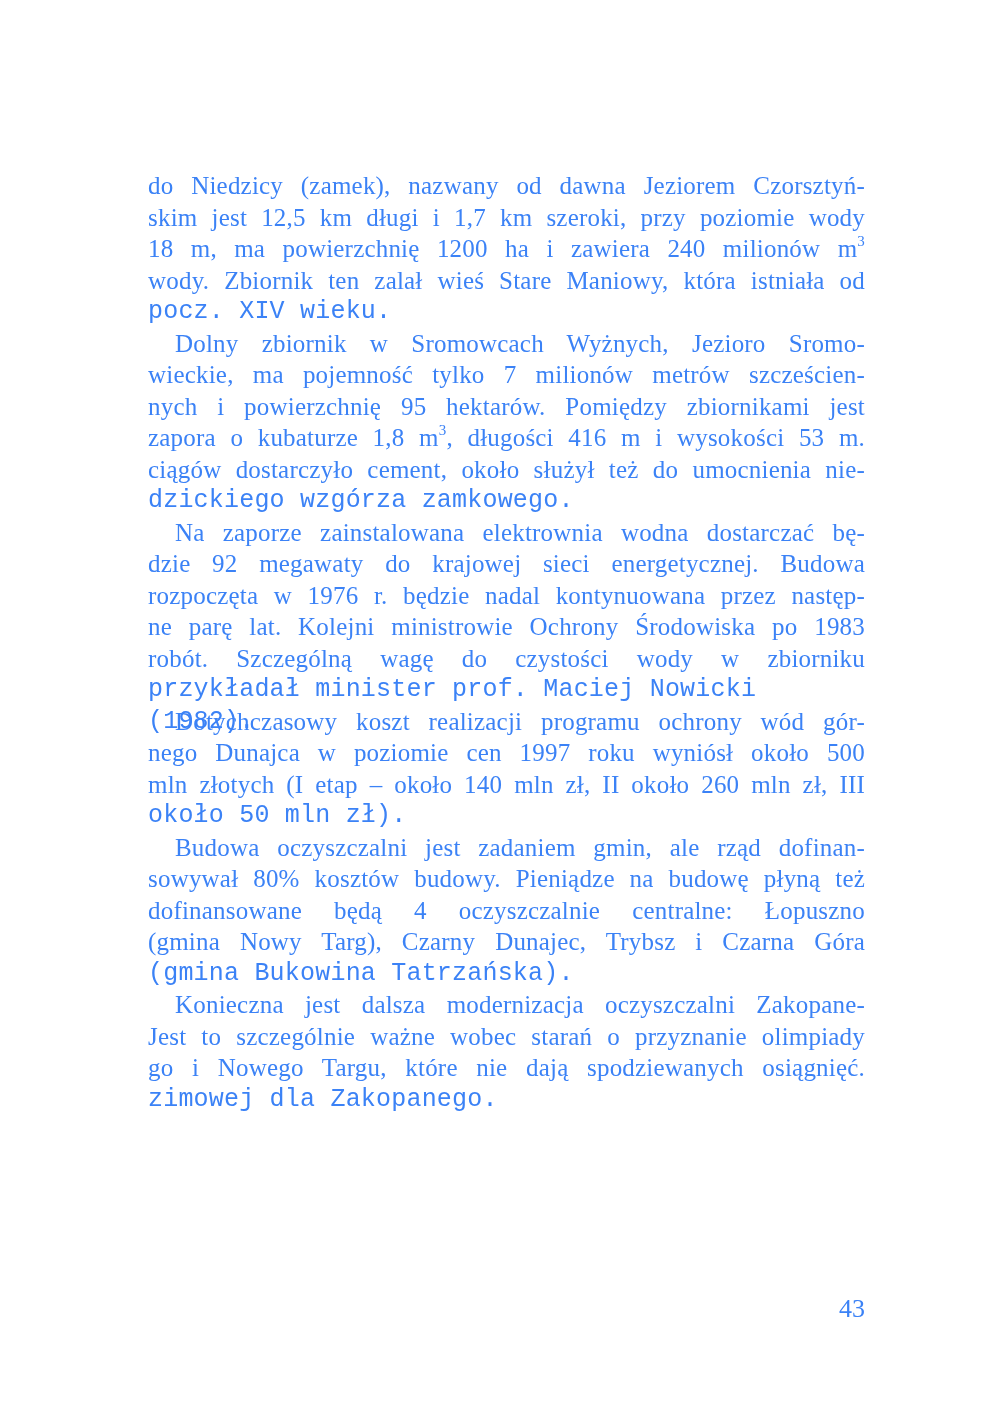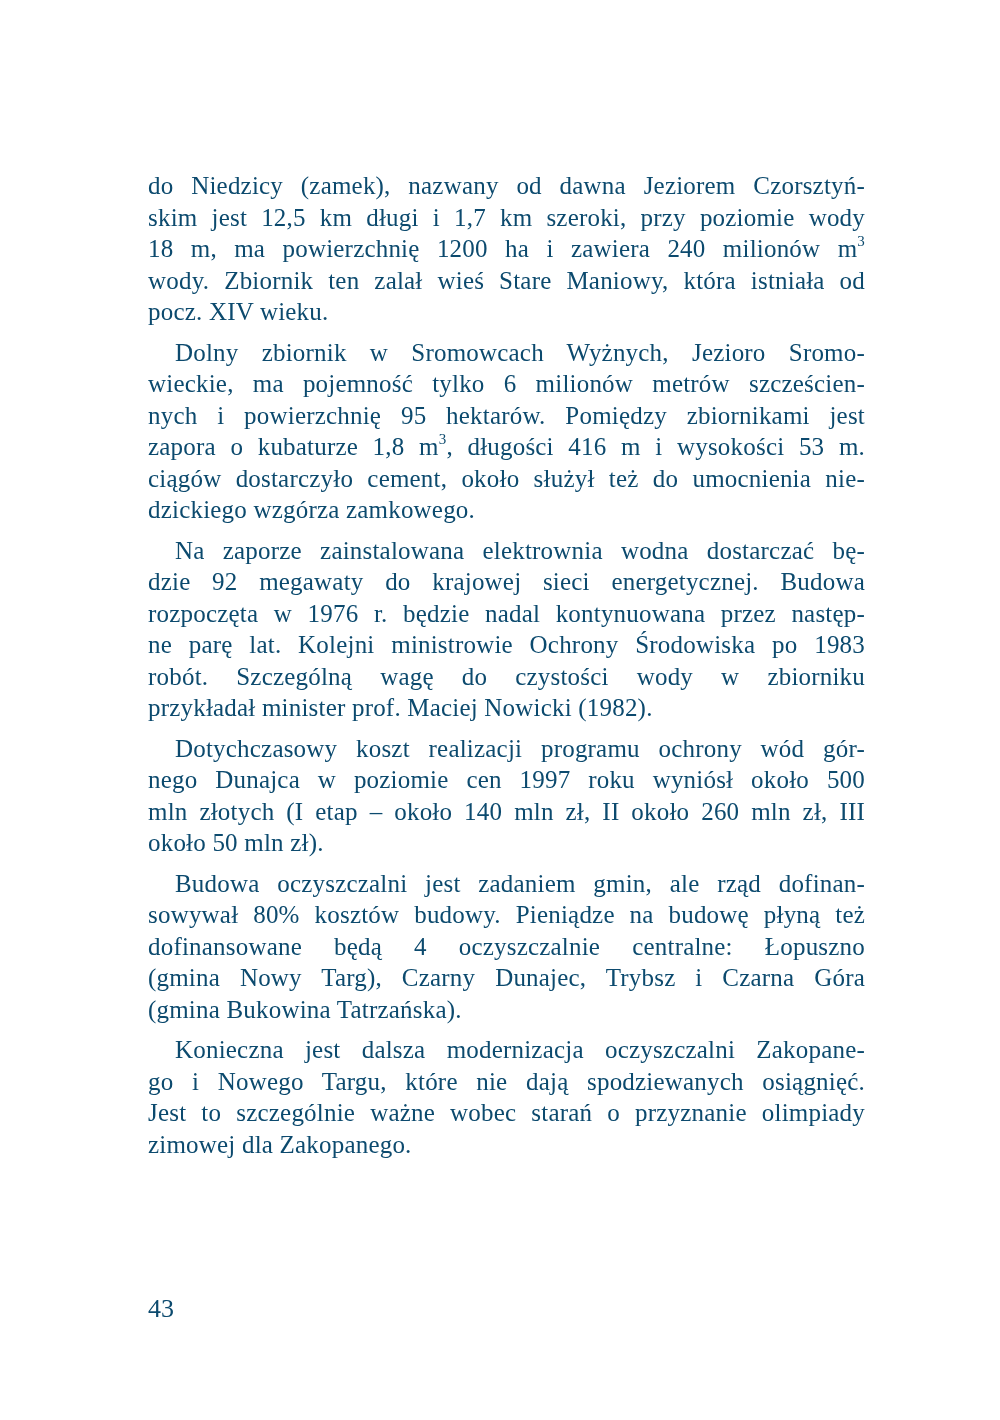--- a/index.html
+++ b/index.html
@@ -6,21 +6,21 @@
     margin: 0;
     padding: 0;
     background: #e8e8e8;
   }
   .page {
     position: relative;
     width: 1000px;
     height: 1420px;
     background: #ffffff;
     font-family: "Liberation Serif", "DejaVu Serif", serif;
-    color: #0c4a6e;
+    color: #3b82f6;
     overflow: hidden;
   }
   .text-block {
     position: absolute;
     left: 148px;
     top: 170px;
     width: 717px;
   }
   .paragraph {
     margin: 0;
@@ -31,58 +31,58 @@
     line-height: 31.5px;
     height: 31.5px;
     text-align: justify;
     text-align-last: justify;
     -moz-text-align-last: justify;
     letter-spacing: 0.2px;
   }
   .line.last {
     text-align: left;
     text-align-last: left;
+    font-family: Liberation Mono, monospace;
     -moz-text-align-last: left;
   }
   .line.indent {
     text-indent: 27px;
-    margin-top: 9px;
   }
   .line sup {
     font-size: 60%;
     line-height: 0;
     position: relative;
     top: -0.1em;
     vertical-align: super;
   }
   .page-number {
     position: absolute;
     left: 148px;
     top: 1293px;
     width: 717px;
-    text-align: left;
+    text-align: right;
     font-size: 26px;
     line-height: 31px;
   }
 </style>
 </head>
 <body>
 
 <div class="page">
   <div class="text-block">
       <div class="paragraph">
         <div class="line">do Niedzicy (zamek), nazwany od dawna Jeziorem Czorsztyń-</div>
         <div class="line">skim jest 12,5 km długi i 1,7 km szeroki, przy poziomie wody</div>
         <div class="line">18 m, ma powierzchnię 1200 ha i zawiera 240 milionów m<sup>3</sup></div>
         <div class="line">wody. Zbiornik ten zalał wieś Stare Maniowy, która istniała od</div>
         <div class="line last">pocz. XIV wieku.</div>
       </div>
       <div class="paragraph">
         <div class="line indent">Dolny zbiornik w Sromowcach Wyżnych, Jezioro Sromo-</div>
-        <div class="line">wieckie, ma pojemność tylko 6 milionów metrów szcześcien-</div>
+        <div class="line">wieckie, ma pojemność tylko 7 milionów metrów szcześcien-</div>
         <div class="line">nych i powierzchnię 95 hektarów. Pomiędzy zbiornikami jest</div>
         <div class="line">zapora o kubaturze 1,8 m<sup>3</sup>, długości 416 m i wysokości 53 m.</div>
         <div class="line">ciągów dostarczyło cement, około służył też do umocnienia nie-</div>
         <div class="line last">dzickiego wzgórza zamkowego.</div>
       </div>
       <div class="paragraph">
         <div class="line indent">Na zaporze zainstalowana elektrownia wodna dostarczać bę-</div>
         <div class="line">dzie 92 megawaty do krajowej sieci energetycznej. Budowa</div>
         <div class="line">rozpoczęta w 1976 r. będzie nadal kontynuowana przez następ-</div>
         <div class="line">ne parę lat. Kolejni ministrowie Ochrony Środowiska po 1983</div>
@@ -97,19 +97,19 @@
       </div>
       <div class="paragraph">
         <div class="line indent">Budowa oczyszczalni jest zadaniem gmin, ale rząd dofinan-</div>
         <div class="line">sowywał 80% kosztów budowy. Pieniądze na budowę płyną też</div>
         <div class="line">dofinansowane będą 4 oczyszczalnie centralne: Łopuszno</div>
         <div class="line">(gmina Nowy Targ), Czarny Dunajec, Trybsz i Czarna Góra</div>
         <div class="line last">(gmina Bukowina Tatrzańska).</div>
       </div>
       <div class="paragraph">
         <div class="line indent">Konieczna jest dalsza modernizacja oczyszczalni Zakopane-</div>
+        <div class="line">Jest to szczególnie ważne wobec starań o przyznanie olimpiady</div>
         <div class="line">go i Nowego Targu, które nie dają spodziewanych osiągnięć.</div>
-        <div class="line">Jest to szczególnie ważne wobec starań o przyznanie olimpiady</div>
         <div class="line last">zimowej dla Zakopanego.</div>
       </div>
     </div>
   <div class="page-number">43</div>
 </div>
 
 </body></html>

